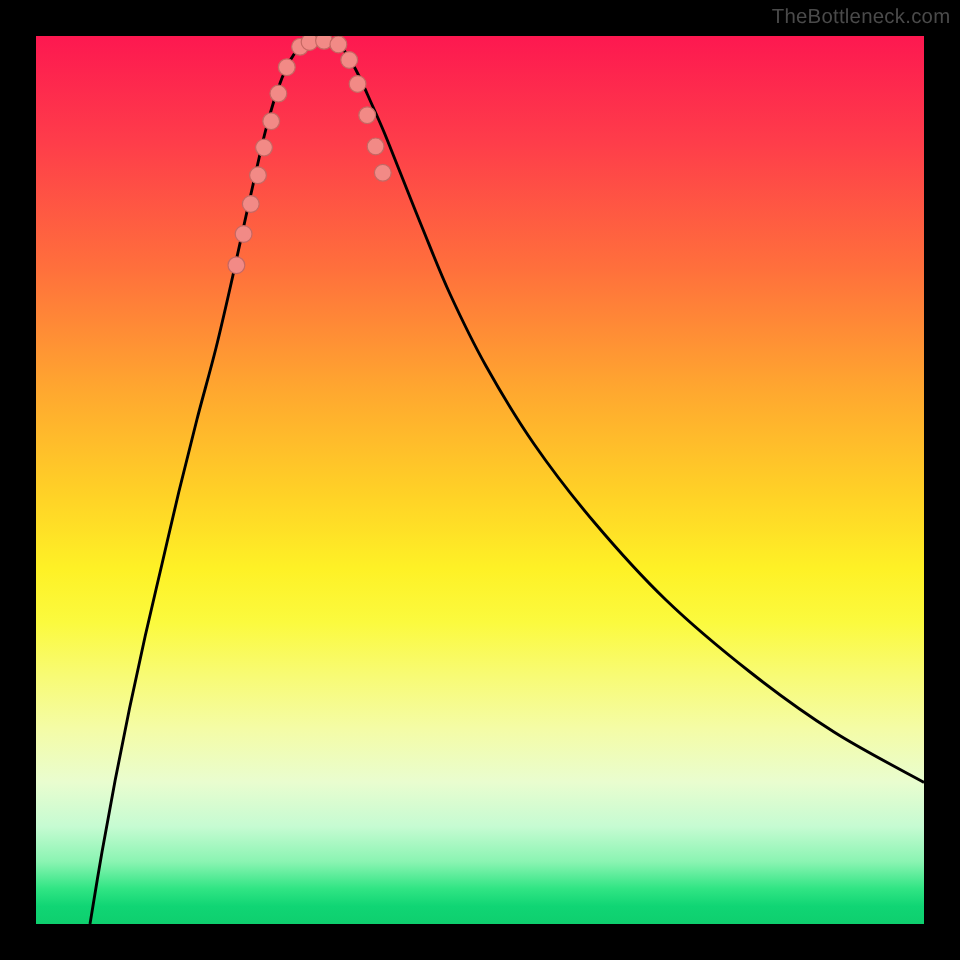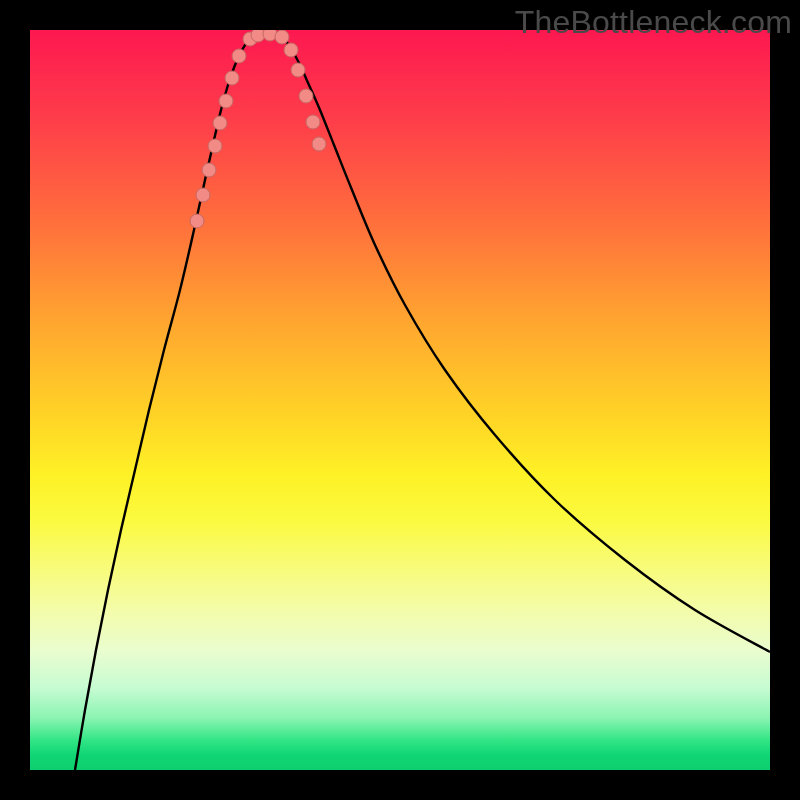--- a/index.html
+++ b/index.html
@@ -41,21 +41,21 @@
       #31e584 96%,
       #10d574 98%,
       #0ecf6e 100%
     );
   }
   .watermark {
     position: absolute;
     top: 4px;
     right: 8px;
     color: #4a4a4a;
-    font-size: 32px;
+    font-size: 17px;
     font-weight: 500;
     letter-spacing: 0.2px;
     user-select: none;
   }
   svg.curve {
     position: absolute;
     top: 0;
     left: 0;
     width: 740px;
     height: 740px;

